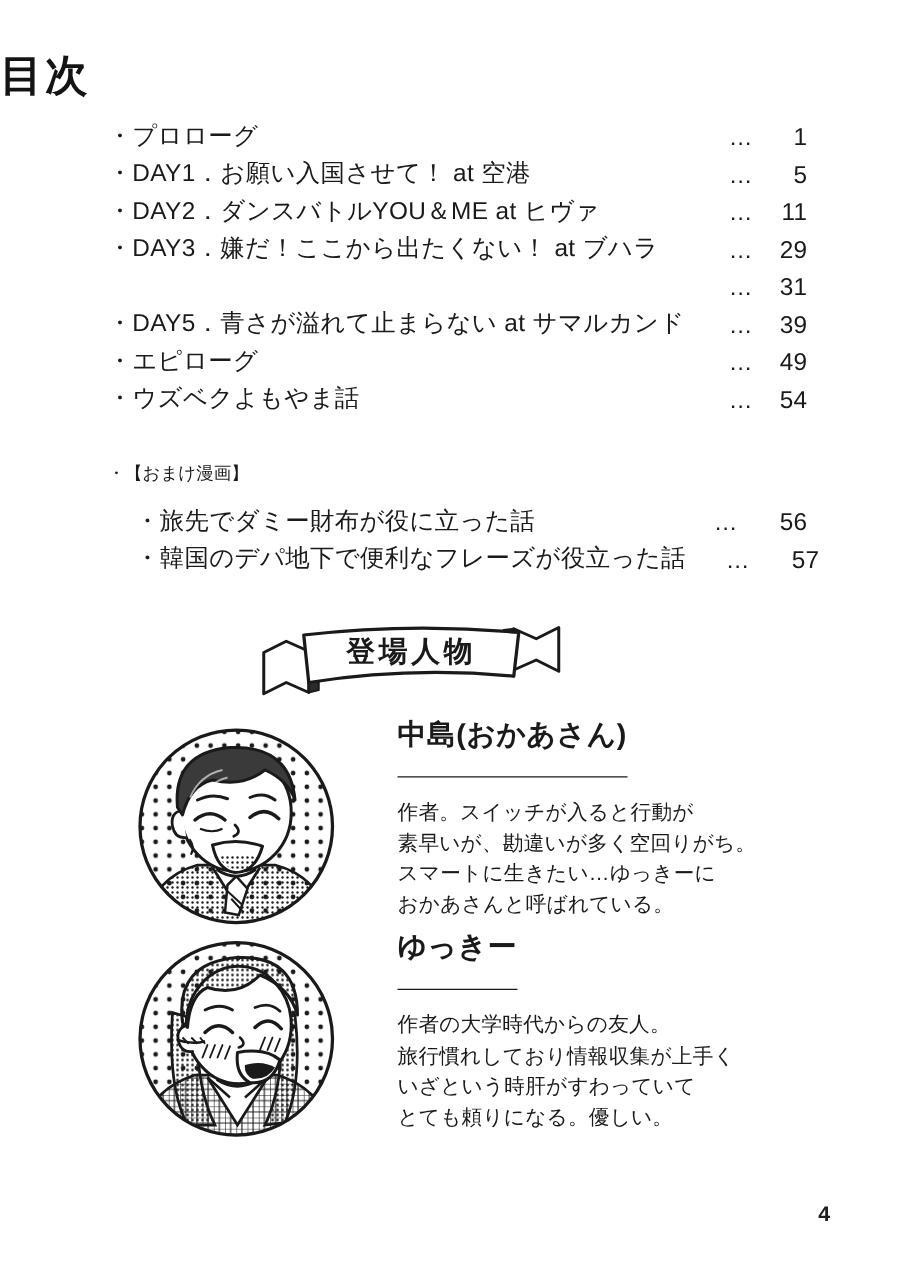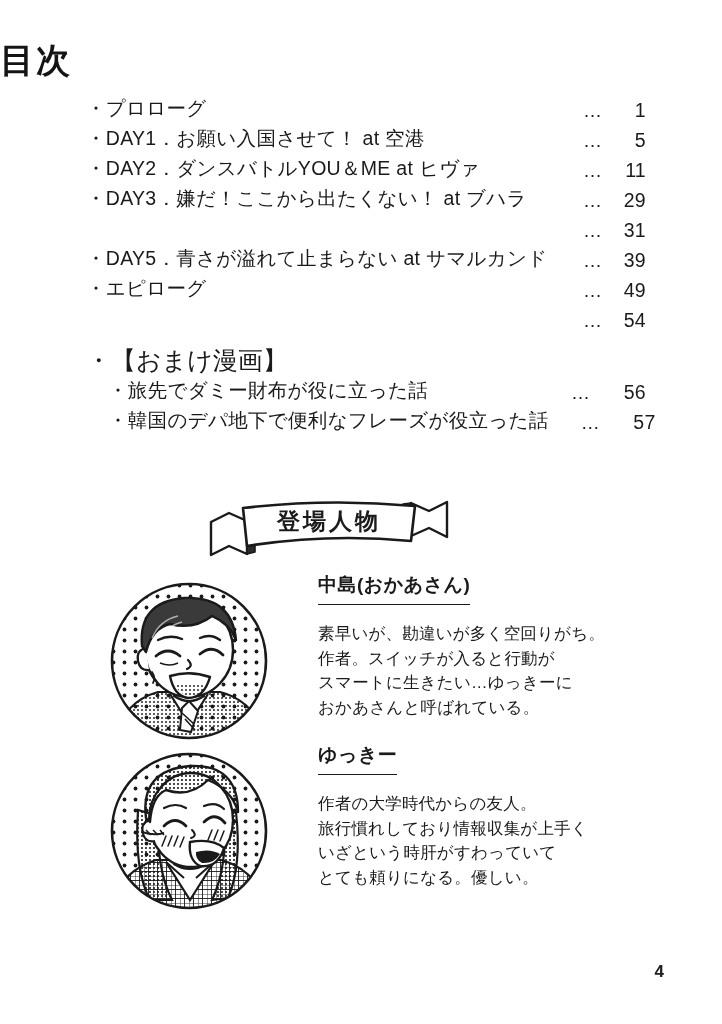--- a/index.html
+++ b/index.html
@@ -61,22 +61,22 @@
     font-size: 19px;
     letter-spacing: 1px;
   }
   .toc-page {
     flex: 0 0 34px;
     text-align: right;
     font-size: 19.5px;
   }
   .toc-group-head {
     height: 30px;
-    font-size: 25px;
-    margin-top: 12px;
+    font-size: 14px;
+    margin-top: 38px;
   }
 
   
   .banner-wrap {
     position: absolute;
     top: 486px;
     left: 0;
     width: 658px;
     display: flex;
     justify-content: center;
@@ -126,26 +126,26 @@
   }
   .char-2 .portrait { top: 8px; }
 
   .char-info {
     position: absolute;
     left: 318px;
     top: 0;
     width: 330px;
   }
   .char-name {
-    font-size: 19px;
+    font-size: 23px;
     font-weight: 700;
     letter-spacing: 0.5px;
     display: inline-block;
     border-bottom: 1.6px solid #1a1a1a;
-    padding-bottom: 6px;
+    padding-bottom: 18px;
     margin-bottom: 16px;
   }
   .char-desc-line {
     font-size: 16.5px;
     line-height: 24.5px;
     letter-spacing: 0.2px;
     white-space: nowrap;
   }
 
   
@@ -207,20 +207,21 @@
   </div>
 
   <div class="toc-row">
     <span class="toc-label">・エピローグ</span>
     <span class="toc-filler"></span>
     <span class="toc-dots">…</span>
     <span class="toc-page">49</span>
   </div>
 
   <div class="toc-row">
+    <span class="toc-label">・ウズベクよもやま話</span>
     <span class="toc-filler"></span>
     <span class="toc-dots">…</span>
     <span class="toc-page">54</span>
   </div>
 
   <div class="toc-group-head">・【おまけ漫画】</div>
 
   <div class="toc-row sub">
     <span class="toc-label">・旅先でダミー財布が役に立った話</span>
     <span class="toc-filler"></span>
@@ -304,22 +305,22 @@
       <path d="M62 96 Q82 90 102 97 Q96 118 80 118 Q66 116 62 96 Z" fill="#ffffff" stroke="#1a1a1a" stroke-width="2.4" stroke-linejoin="round"></path>
       <path d="M68 105 Q82 101 98 106 Q94 116 81 116 Q70 114 68 105 Z" fill="url(#tone1)"></path>
 
       <path d="M44 92 q4 6 1 11" stroke="#1a1a1a" stroke-width="1.8" fill="none" stroke-linecap="round"></path>
     </g>
     <circle cx="81" cy="81" r="77" fill="none" stroke="#1a1a1a" stroke-width="2.6"></circle>
   </svg>
 
   <div class="char-info">
     <div class="char-name">中島(おかあさん)</div>
+    <div class="char-desc-line">作者。スイッチが入ると行動が</div>
     <div class="char-desc-line">素早いが、勘違いが多く空回りがち。</div>
-    <div class="char-desc-line">作者。スイッチが入ると行動が</div>
     <div class="char-desc-line">スマートに生きたい…ゆっきーに</div>
     <div class="char-desc-line">おかあさんと呼ばれている。</div>
   </div>
 </div>
 
 <div class="char char-2">
 
   <svg class="portrait" viewBox="0 0 162 162">
     <defs>
       <pattern id="dots2" width="11" height="11" patternUnits="userSpaceOnUse">

